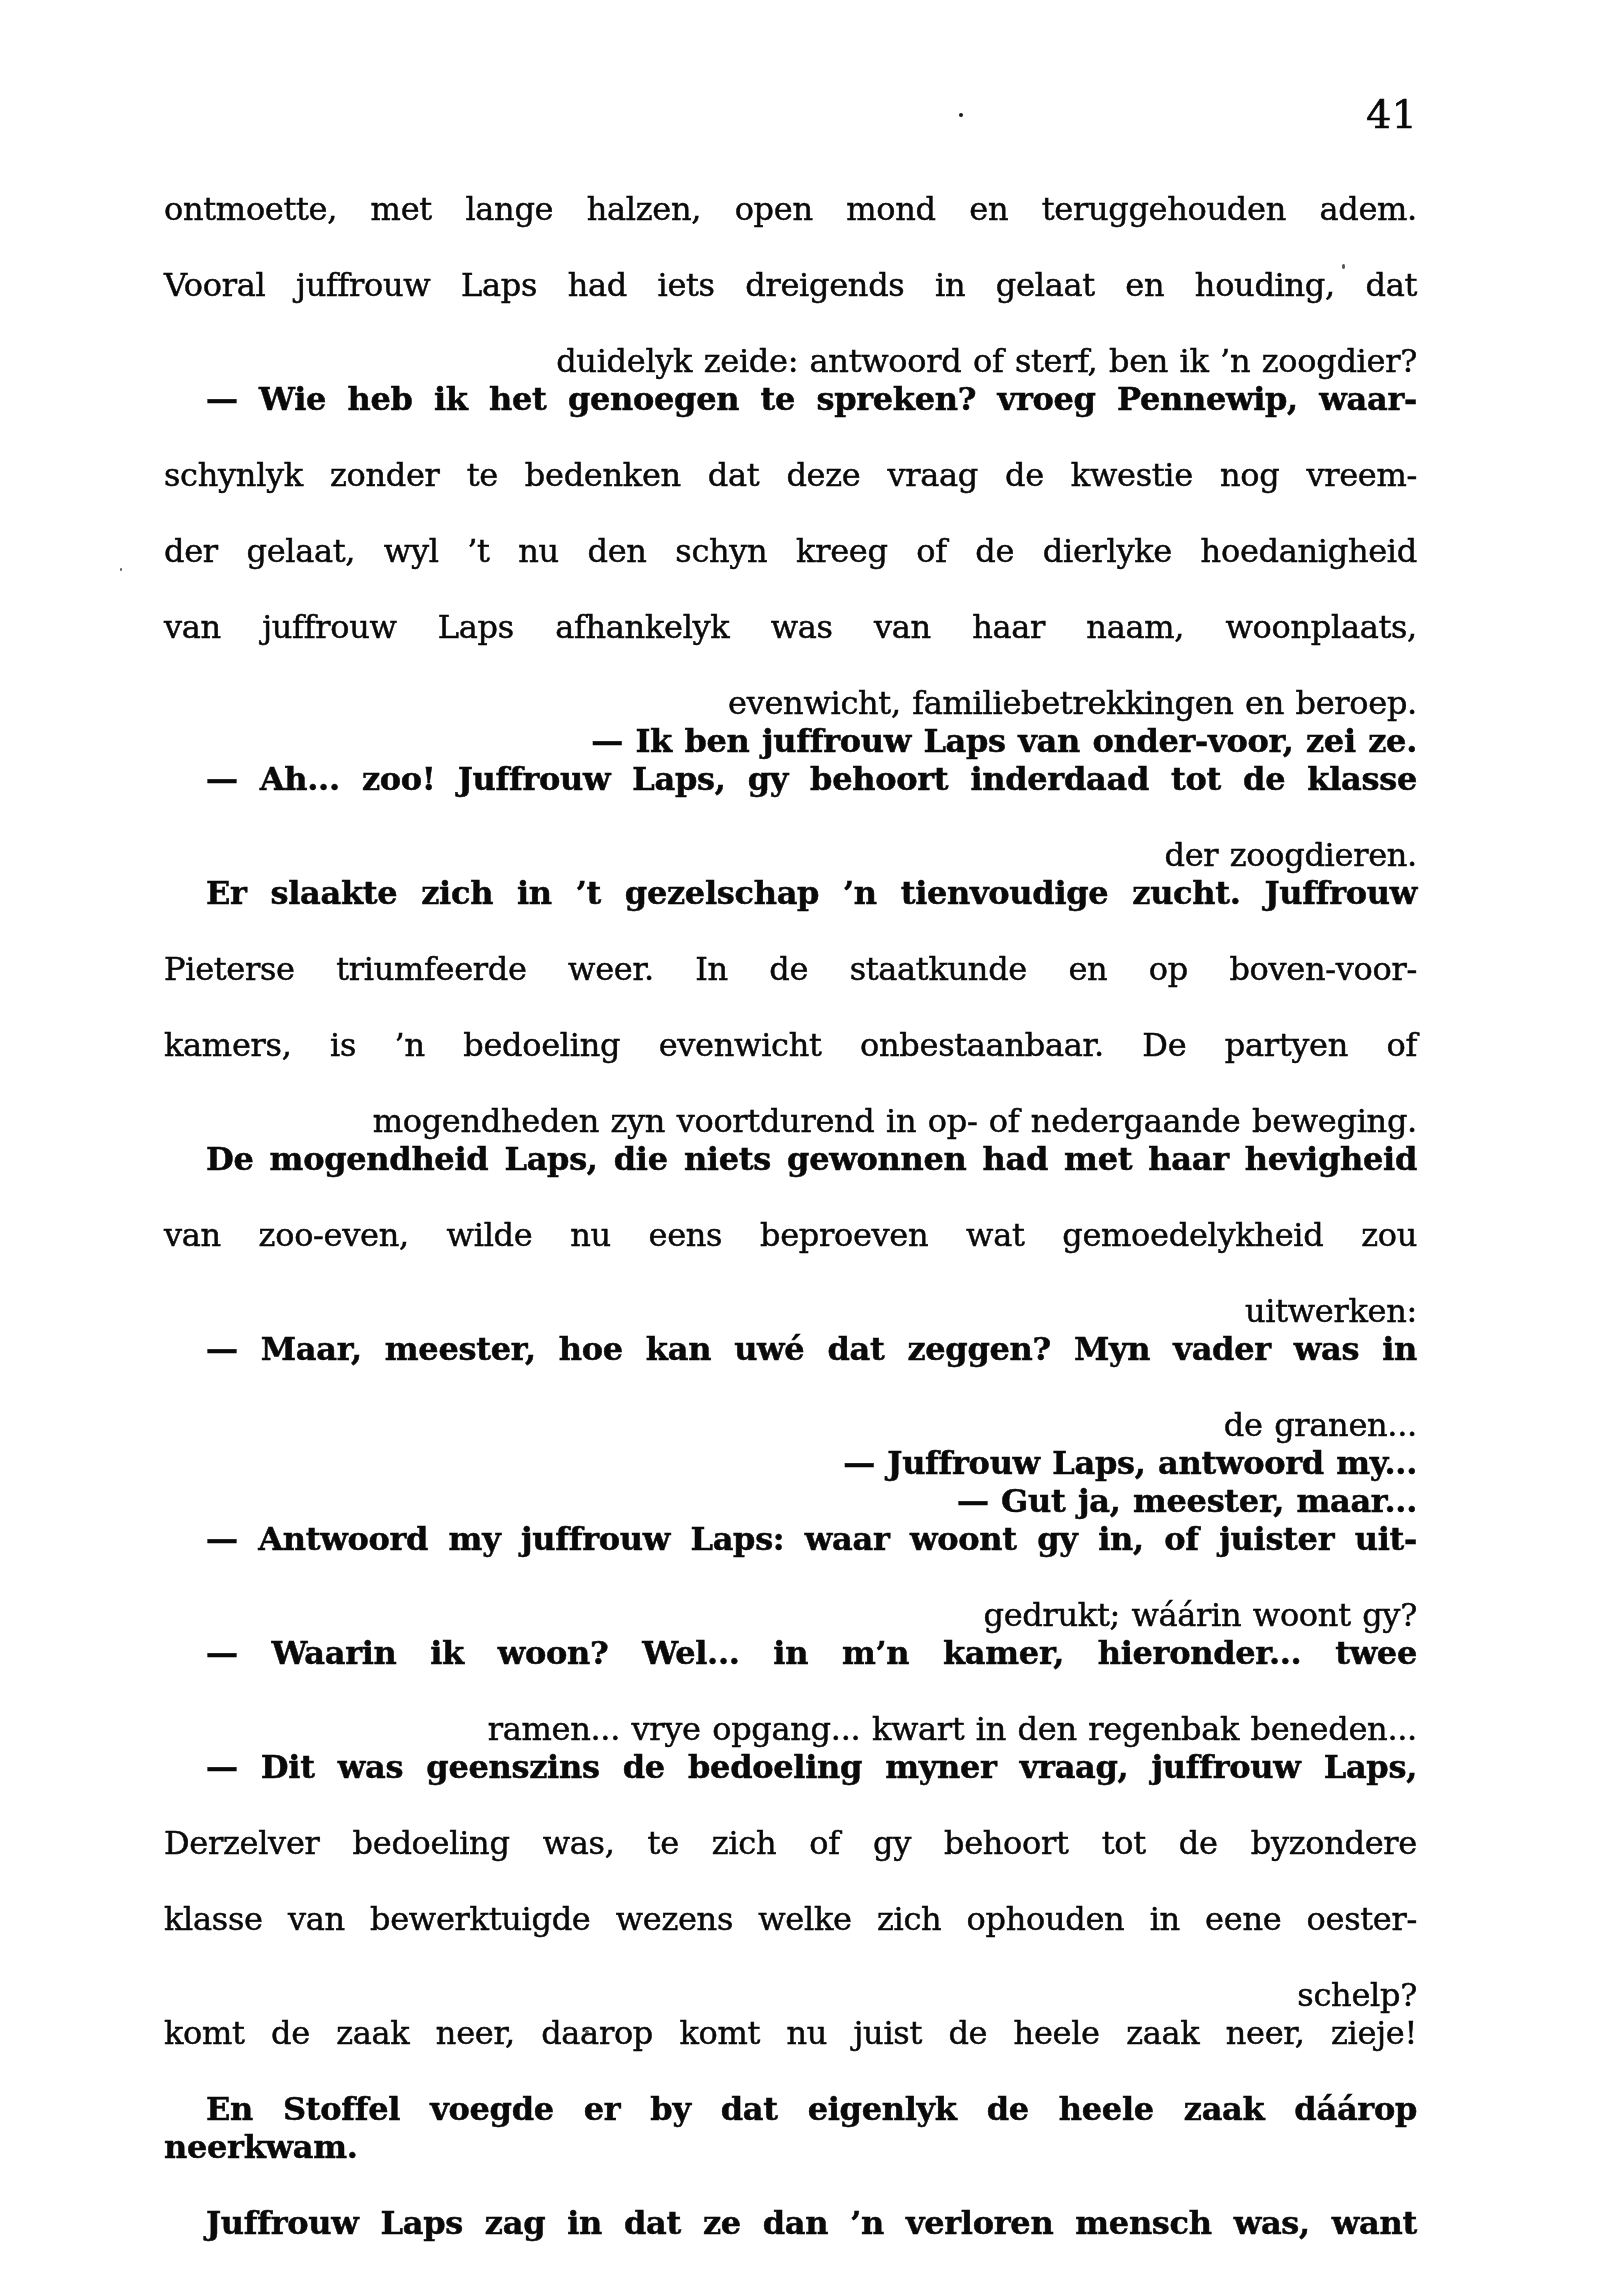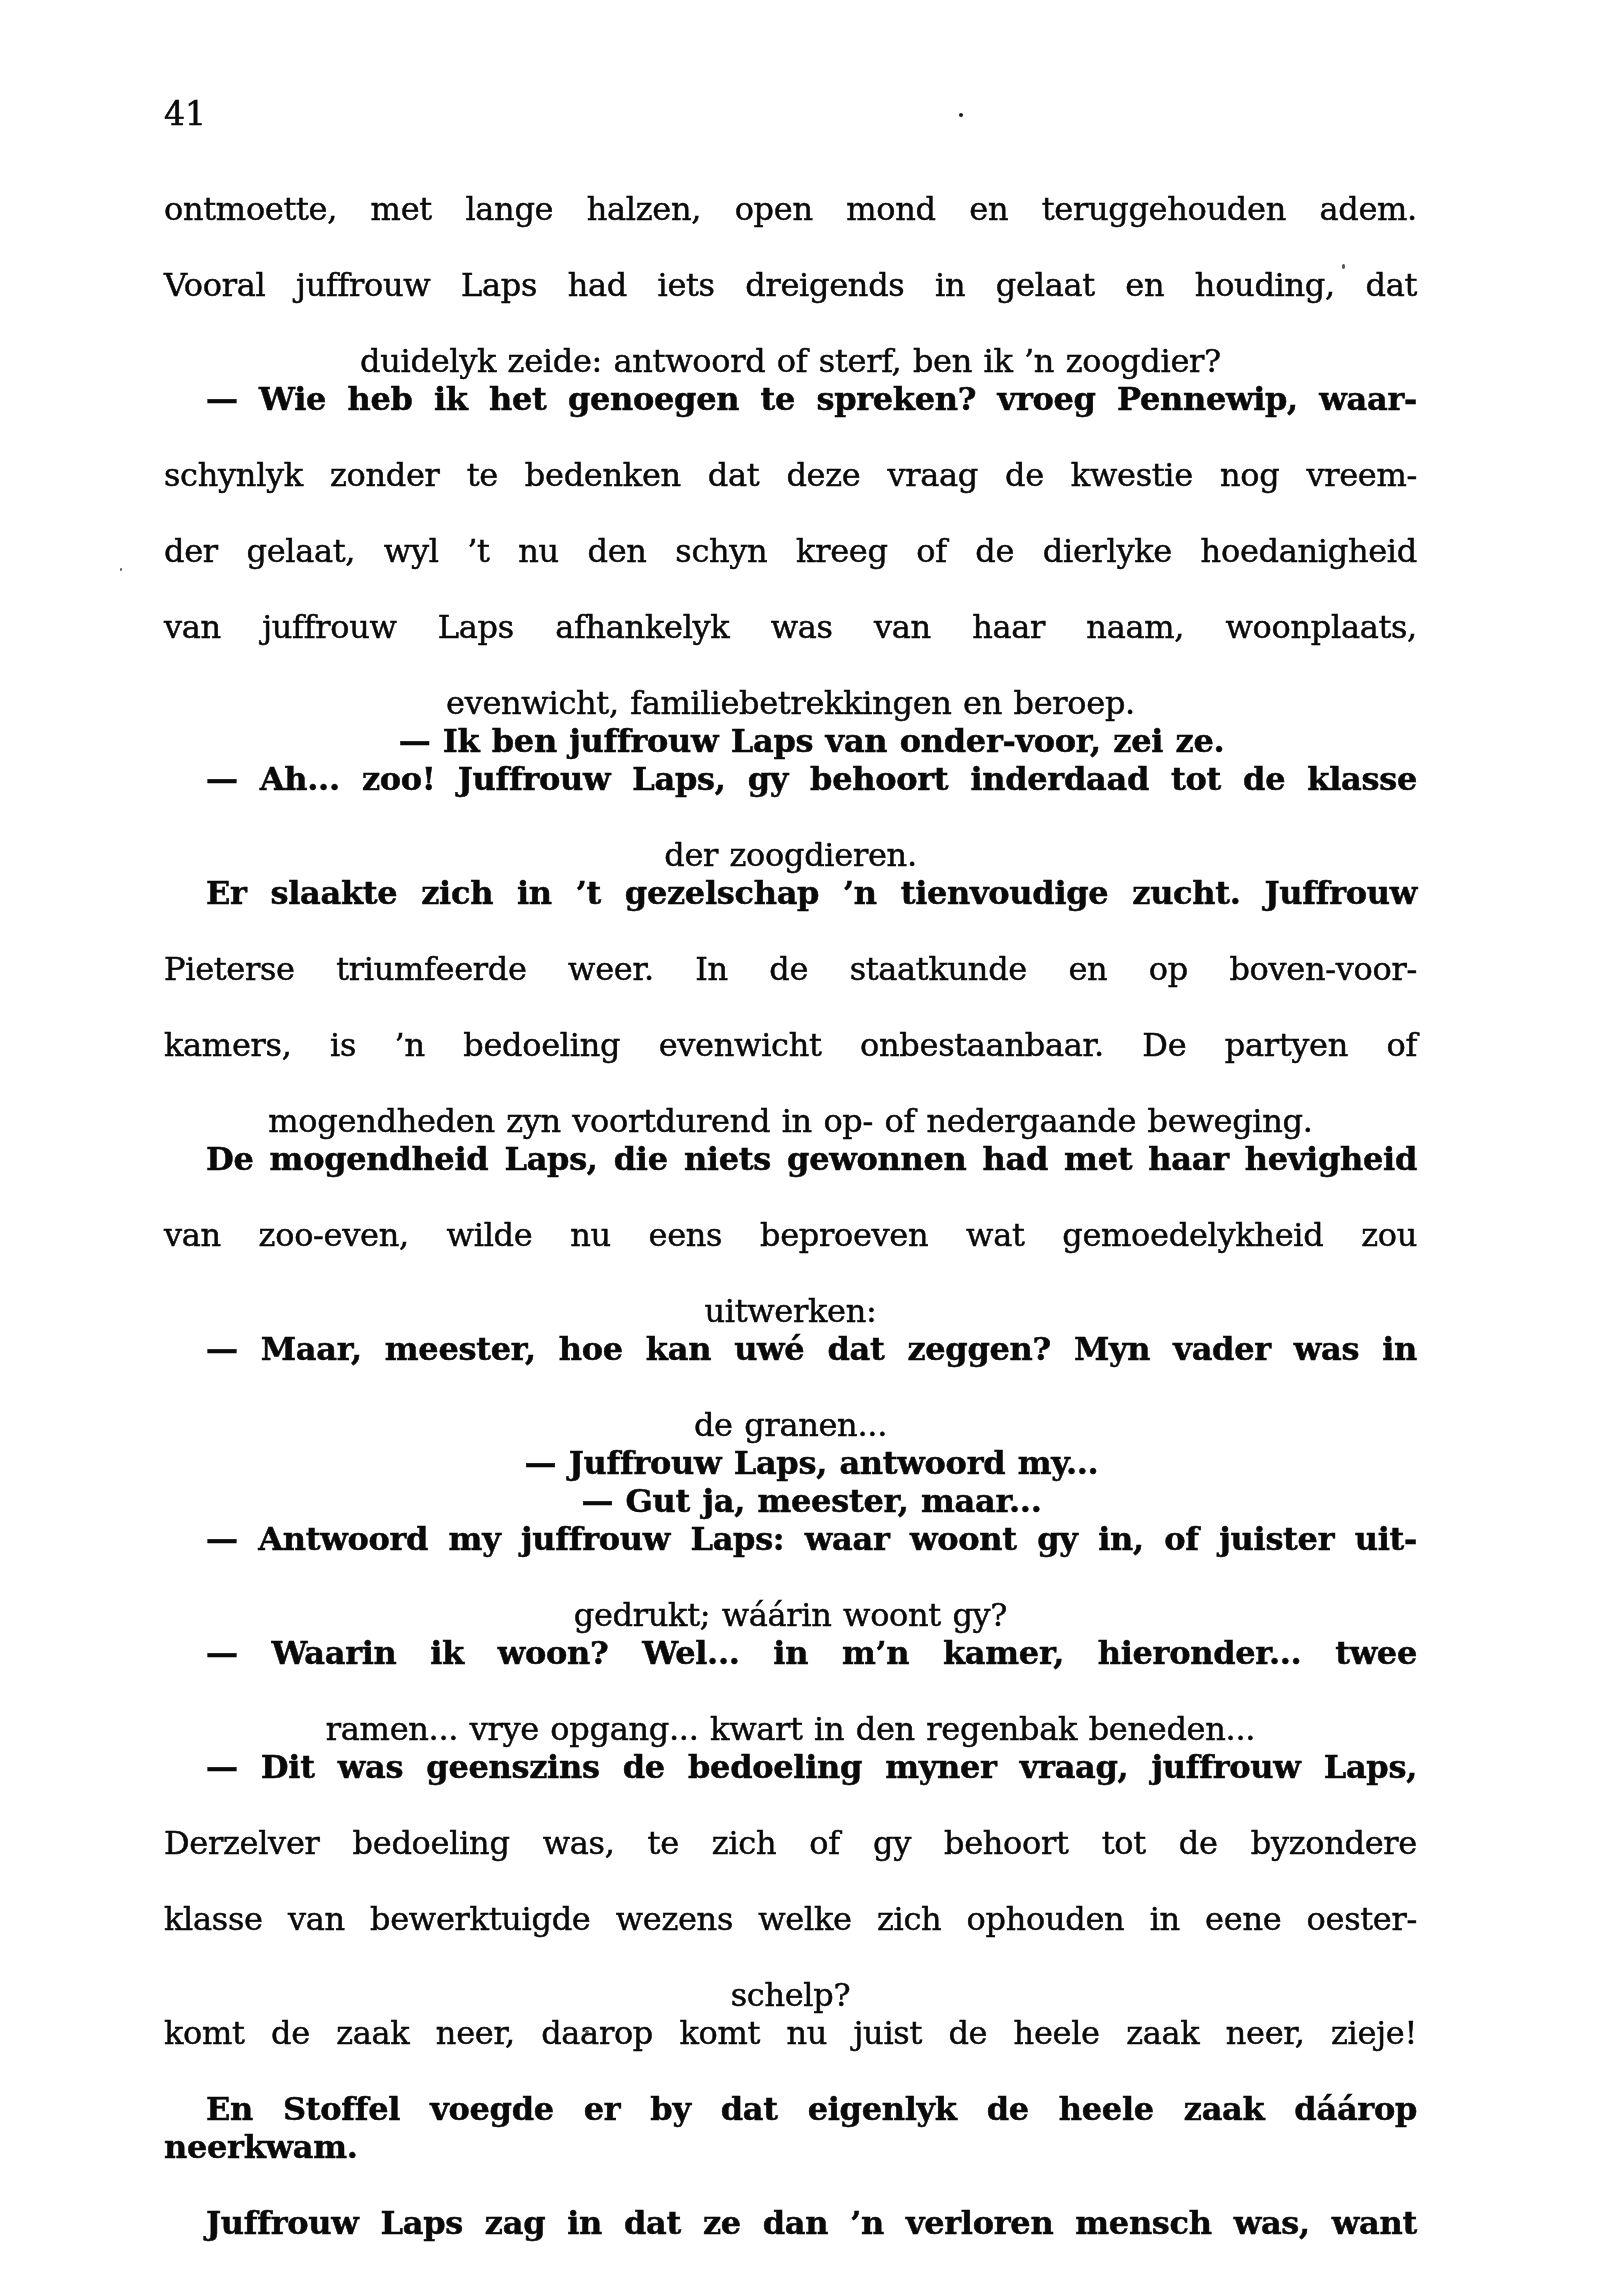--- a/index.html
+++ b/index.html
@@ -18,37 +18,37 @@
   .scan-page {
     position: absolute;
     inset: 0;
     background: #ffffff;
   }
   .page-num {
     position: absolute;
     top: 94px;
     left: 164px;
     width: 1253px;
-    text-align: left;
-    font-size: 33px;
+    text-align: right;
+    font-size: 40px;
     line-height: 40px;
     -webkit-text-stroke: 0.6px #0a0a0a;
   }
   .text-block {
     position: absolute;
     left: 164px;
     top: 190px;
     width: 1253px;
   }
   .line {
     font-size: 32px;
     line-height: 38px;
     letter-spacing: -0.3px;
     word-spacing: 1.6px;
-    text-align: center;
+    text-align: right;
     white-space: normal;
     -webkit-text-stroke: 0.5px #0a0a0a;
   }
   
   .line.j {
     text-align: justify;
   }
   .line.j::after {
     content: "";
     display: inline-block;

